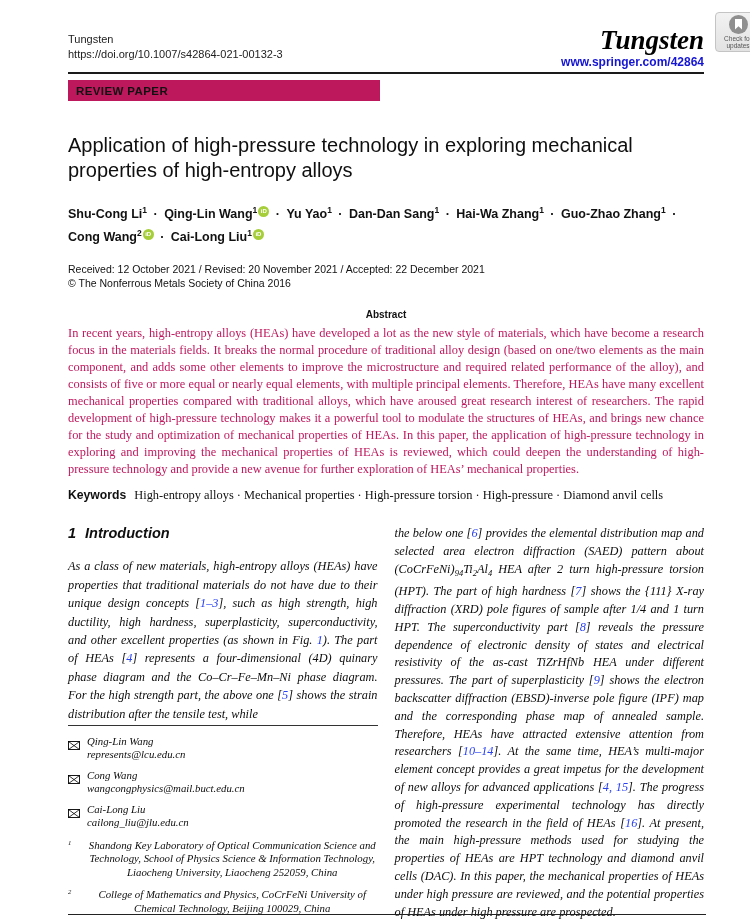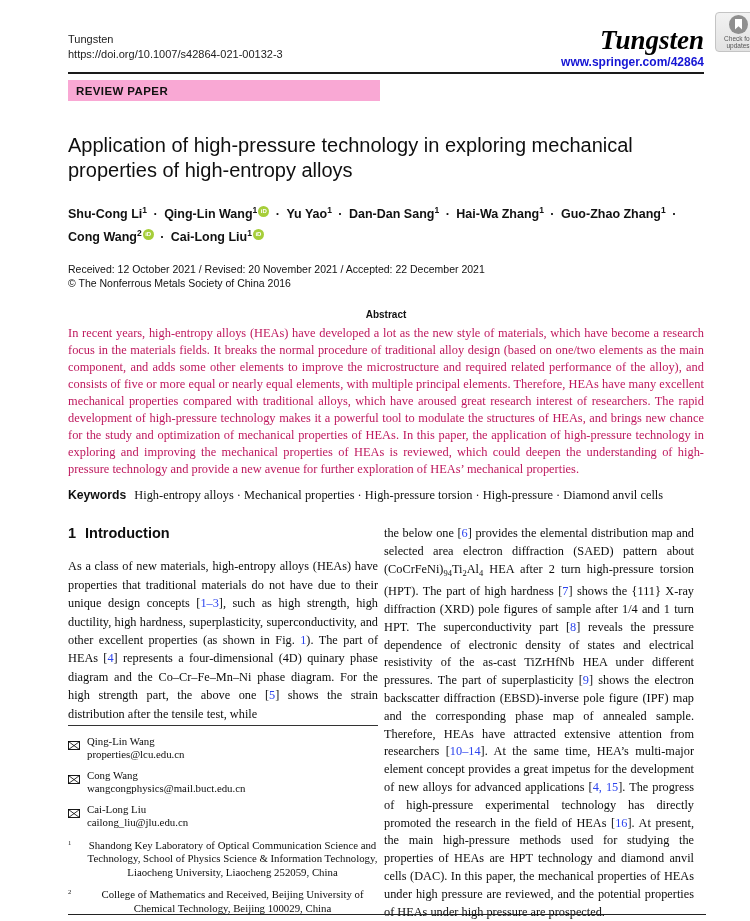--- a/index.html
+++ b/index.html
@@ -10,21 +10,21 @@
   
   .hdr { display:flex; justify-content:space-between; align-items:flex-start; height:42px; }
   .hdr-left { font-size:11px; line-height:15px; color:#222; padding-top:6px; }
   .hdr-right { text-align:right; }
   .logo { font-family:"Liberation Serif", serif; font-style:italic; font-weight:600; font-size:27px; line-height:28px; color:#000; }
   .springer-url { font-size:12px; font-weight:bold; color:#1414d4; line-height:16px; }
 
   .top-rule { border-top:2px solid #1a1a1a; margin-top:4px; }
 
   .bar-row { position:relative; margin-top:6px; }
-  .review-bar { width:312px; height:21px; background:#f9a8d4; display:flex; align-items:center; padding-left:8px; }
+  .review-bar { width:312px; height:21px; background:#be185d; display:flex; align-items:center; padding-left:8px; }
   .review-bar span { font-size:11.5px; font-weight:bold; letter-spacing:0.4px; color:#111; }
 
   
   .check-badge { position:absolute; top:12px; right:0; width:46px; height:40px; background:linear-gradient(#f2f2f2,#e2e2e2); border:1px solid #c4c4c4; border-radius:4px; display:flex; flex-direction:column; align-items:center; justify-content:center; cursor:pointer; }
   .badge-circle { width:19px; height:19px; border-radius:50%; background:#8f8f8f; display:flex; align-items:center; justify-content:center; margin-bottom:1px; }
   .badge-txt { font-size:6.5px; line-height:7px; color:#555; text-align:center; }
 
   
   .title { margin-top:32px; font-size:20px; font-weight:normal; line-height:25px; color:#0f0f0f; max-width:618px; }
   .authors { margin-top:18px; font-size:12.5px; font-weight:bold; line-height:19px; max-width:636px; }
@@ -35,21 +35,21 @@
   .dates { margin-top:16px; font-size:10.5px; line-height:13px; color:#111; }
   .copyright { font-size:10.5px; line-height:13px; color:#111; margin-top:1px; }
 
   
   .abs-head { margin-top:19px; font-size:10px; font-weight:bold;text-align:center; }
   .abs-text { margin-top:5px; font-family:"Liberation Serif", serif; font-size:12.4px; line-height:17px; text-align:justify; color:#be185d; }
   .keywords { margin-top:10px; font-family:"Liberation Serif", serif; font-size:12.4px; line-height:15px; }
   .kw-label { font-family:"Liberation Sans", sans-serif; font-weight:bold; font-size:12.2px; margin-right:8px; }
 
   
-  .cols { margin-top:22px; display:flex; gap:6px; height:390px; }
+  .cols { margin-top:22px; display:flex; gap:17px; height:390px;font-style:italic; }
   .col { width:310px; }
   .col-left { display:flex; flex-direction:column; }
   .sec-head { font-size:14.5px; font-weight:bold; margin-bottom:16px; color:#0f0f0f; }
   .sec-num { margin-right:9px; }
   .body-par { font-family:"Liberation Serif", serif; font-size:12.3px; line-height:18.4px; text-align:justify; color:#0c0c0c; }
   .col-right .body-par { line-height:17.8px; }
   .cite { color:#2b43ee; cursor:pointer; }
   sub.chem { font-size:8.5px; }
 
   
@@ -123,21 +123,21 @@
       <div class="footnotes">
         <div class="fn-entry">
           <span class="fn-icon">
             <svg width="12" height="9" viewBox="0 0 12 9">
                 <rect x="0.5" y="0.5" width="11" height="8" fill="none" stroke="#000" stroke-width="0.9"></rect>
                 <path d="M0.5,0.5 L6,4.6 L11.5,0.5 M0.5,8.5 L6,4.6 L11.5,8.5" fill="none" stroke="#000" stroke-width="0.8"></path>
               </svg>
           </span>
           <span class="fn-body">
             <span>Qing-Lin Wang</span><br>
-            <span>properties@lcu.edu.cn</span>
+            <span>represents@lcu.edu.cn</span>
           </span>
         </div>
         <div class="fn-entry">
           <span class="fn-icon">
             <svg width="12" height="9" viewBox="0 0 12 9">
                 <rect x="0.5" y="0.5" width="11" height="8" fill="none" stroke="#000" stroke-width="0.9"></rect>
                 <path d="M0.5,0.5 L6,4.6 L11.5,0.5 M0.5,8.5 L6,4.6 L11.5,8.5" fill="none" stroke="#000" stroke-width="0.8"></path>
               </svg>
           </span>
           <span class="fn-body">
@@ -157,21 +157,21 @@
             <span>cailong_liu@jlu.edu.cn</span>
           </span>
         </div>
 
         <div class="affil">
           <span class="affil-num"><sup>1</sup></span>
           <span class="affil-text">Shandong Key Laboratory of Optical Communication Science and Technology, School of Physics Science &amp; Information Technology, Liaocheng University, Liaocheng 252059, China</span>
         </div>
         <div class="affil">
           <span class="affil-num"><sup>2</sup></span>
-          <span class="affil-text">College of Mathematics and Received, Beijing University of Chemical Technology, Beijing 100029, China</span>
+          <span class="affil-text">College of Mathematics and Physics, CoCrFeNi University of Chemical Technology, Beijing 100029, China</span>
         </div>
       </div>
     </div>
 
     <div class="col col-right">
       <div class="body-par"><span>the below one [</span><span class="cite">6</span><span>] provides the elemental distribution map and selected area electron diffraction (SAED) pattern about (CoCrFeNi)</span><sub class="chem">94</sub><span>Ti</span><sub class="chem">2</sub><span>Al</span><sub class="chem">4</sub><span> HEA after 2 turn high-pressure torsion (HPT). The part of high hardness [</span><span class="cite">7</span><span>] shows the {111} X-ray diffraction (XRD) pole figures of sample after 1/4 and 1 turn HPT. The superconductivity part [</span><span class="cite">8</span><span>] reveals the pressure dependence of electronic density of states and electrical resistivity of the as-cast TiZrHfNb HEA under different pressures. The part of superplasticity [</span><span class="cite">9</span><span>] shows the electron backscatter diffraction (EBSD)-inverse pole figure (IPF) map and the corresponding phase map of annealed sample. Therefore, HEAs have attracted extensive attention from researchers [</span><span class="cite">10–14</span><span>]. At the same time, HEA’s multi-major element concept provides a great impetus for the development of new alloys for advanced applications [</span><span class="cite">4, 15</span><span>]. The progress of high-pressure experimental technology has directly promoted the research in the field of HEAs [</span><span class="cite">16</span><span>]. At present, the main high-pressure methods used for studying the properties of HEAs are HPT technology and diamond anvil cells (DAC). In this paper, the mechanical properties of HEAs under high pressure are reviewed, and the potential properties of HEAs under high pressure are prospected.</span></div>
     </div>
   </div>
 
   <div class="bottom-rule"></div>

